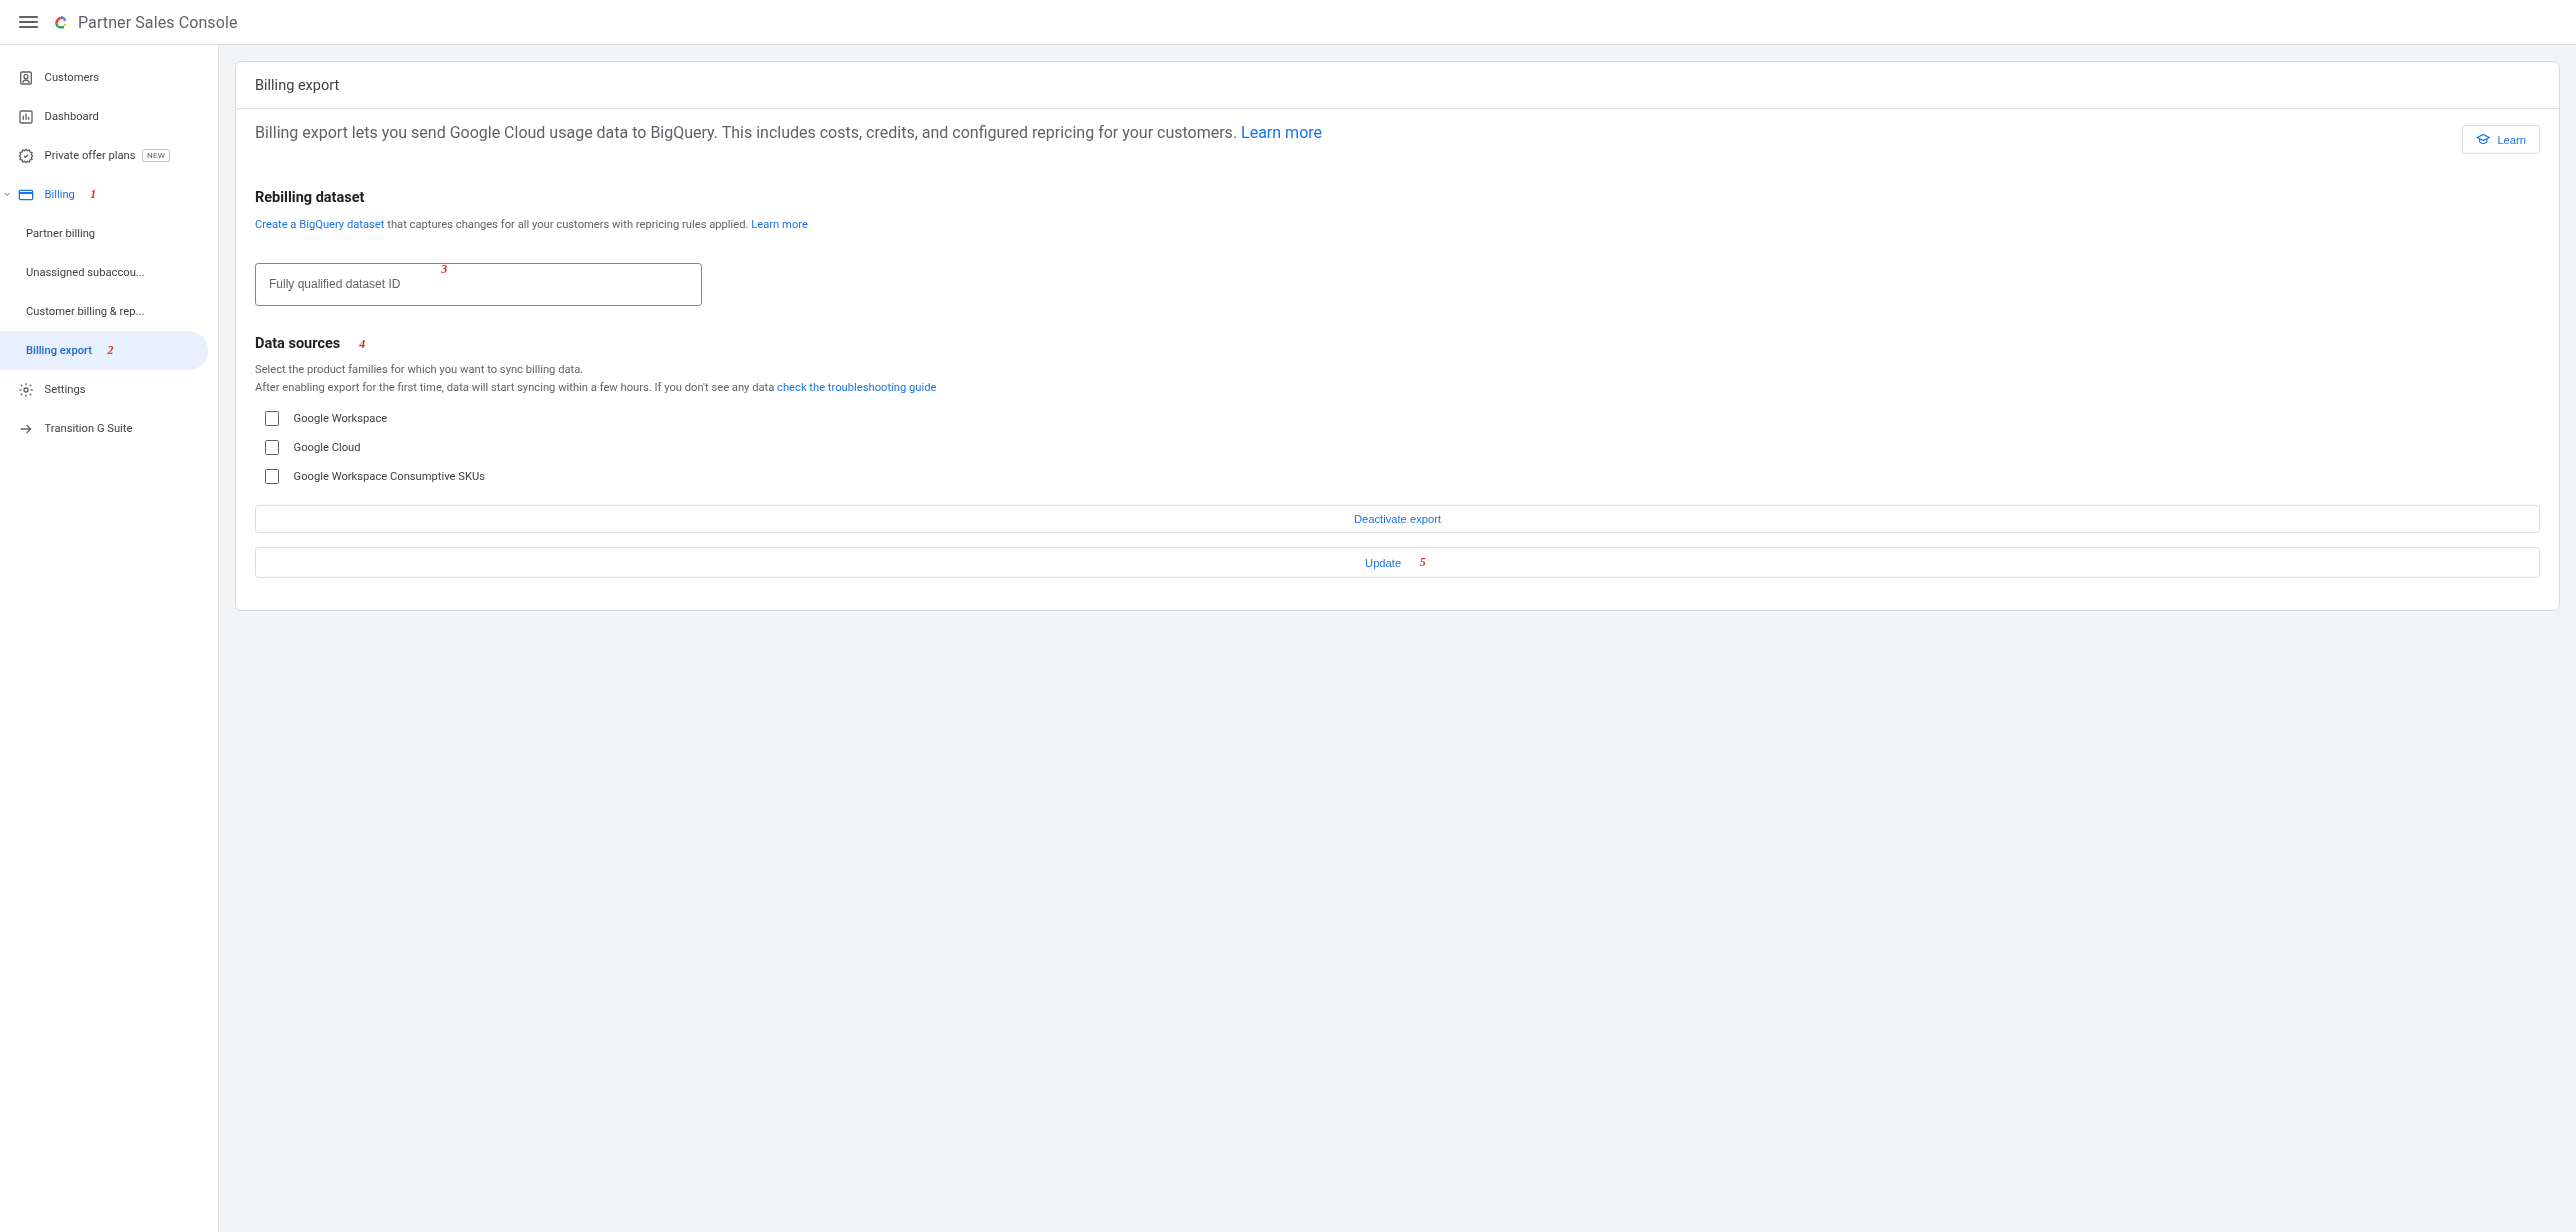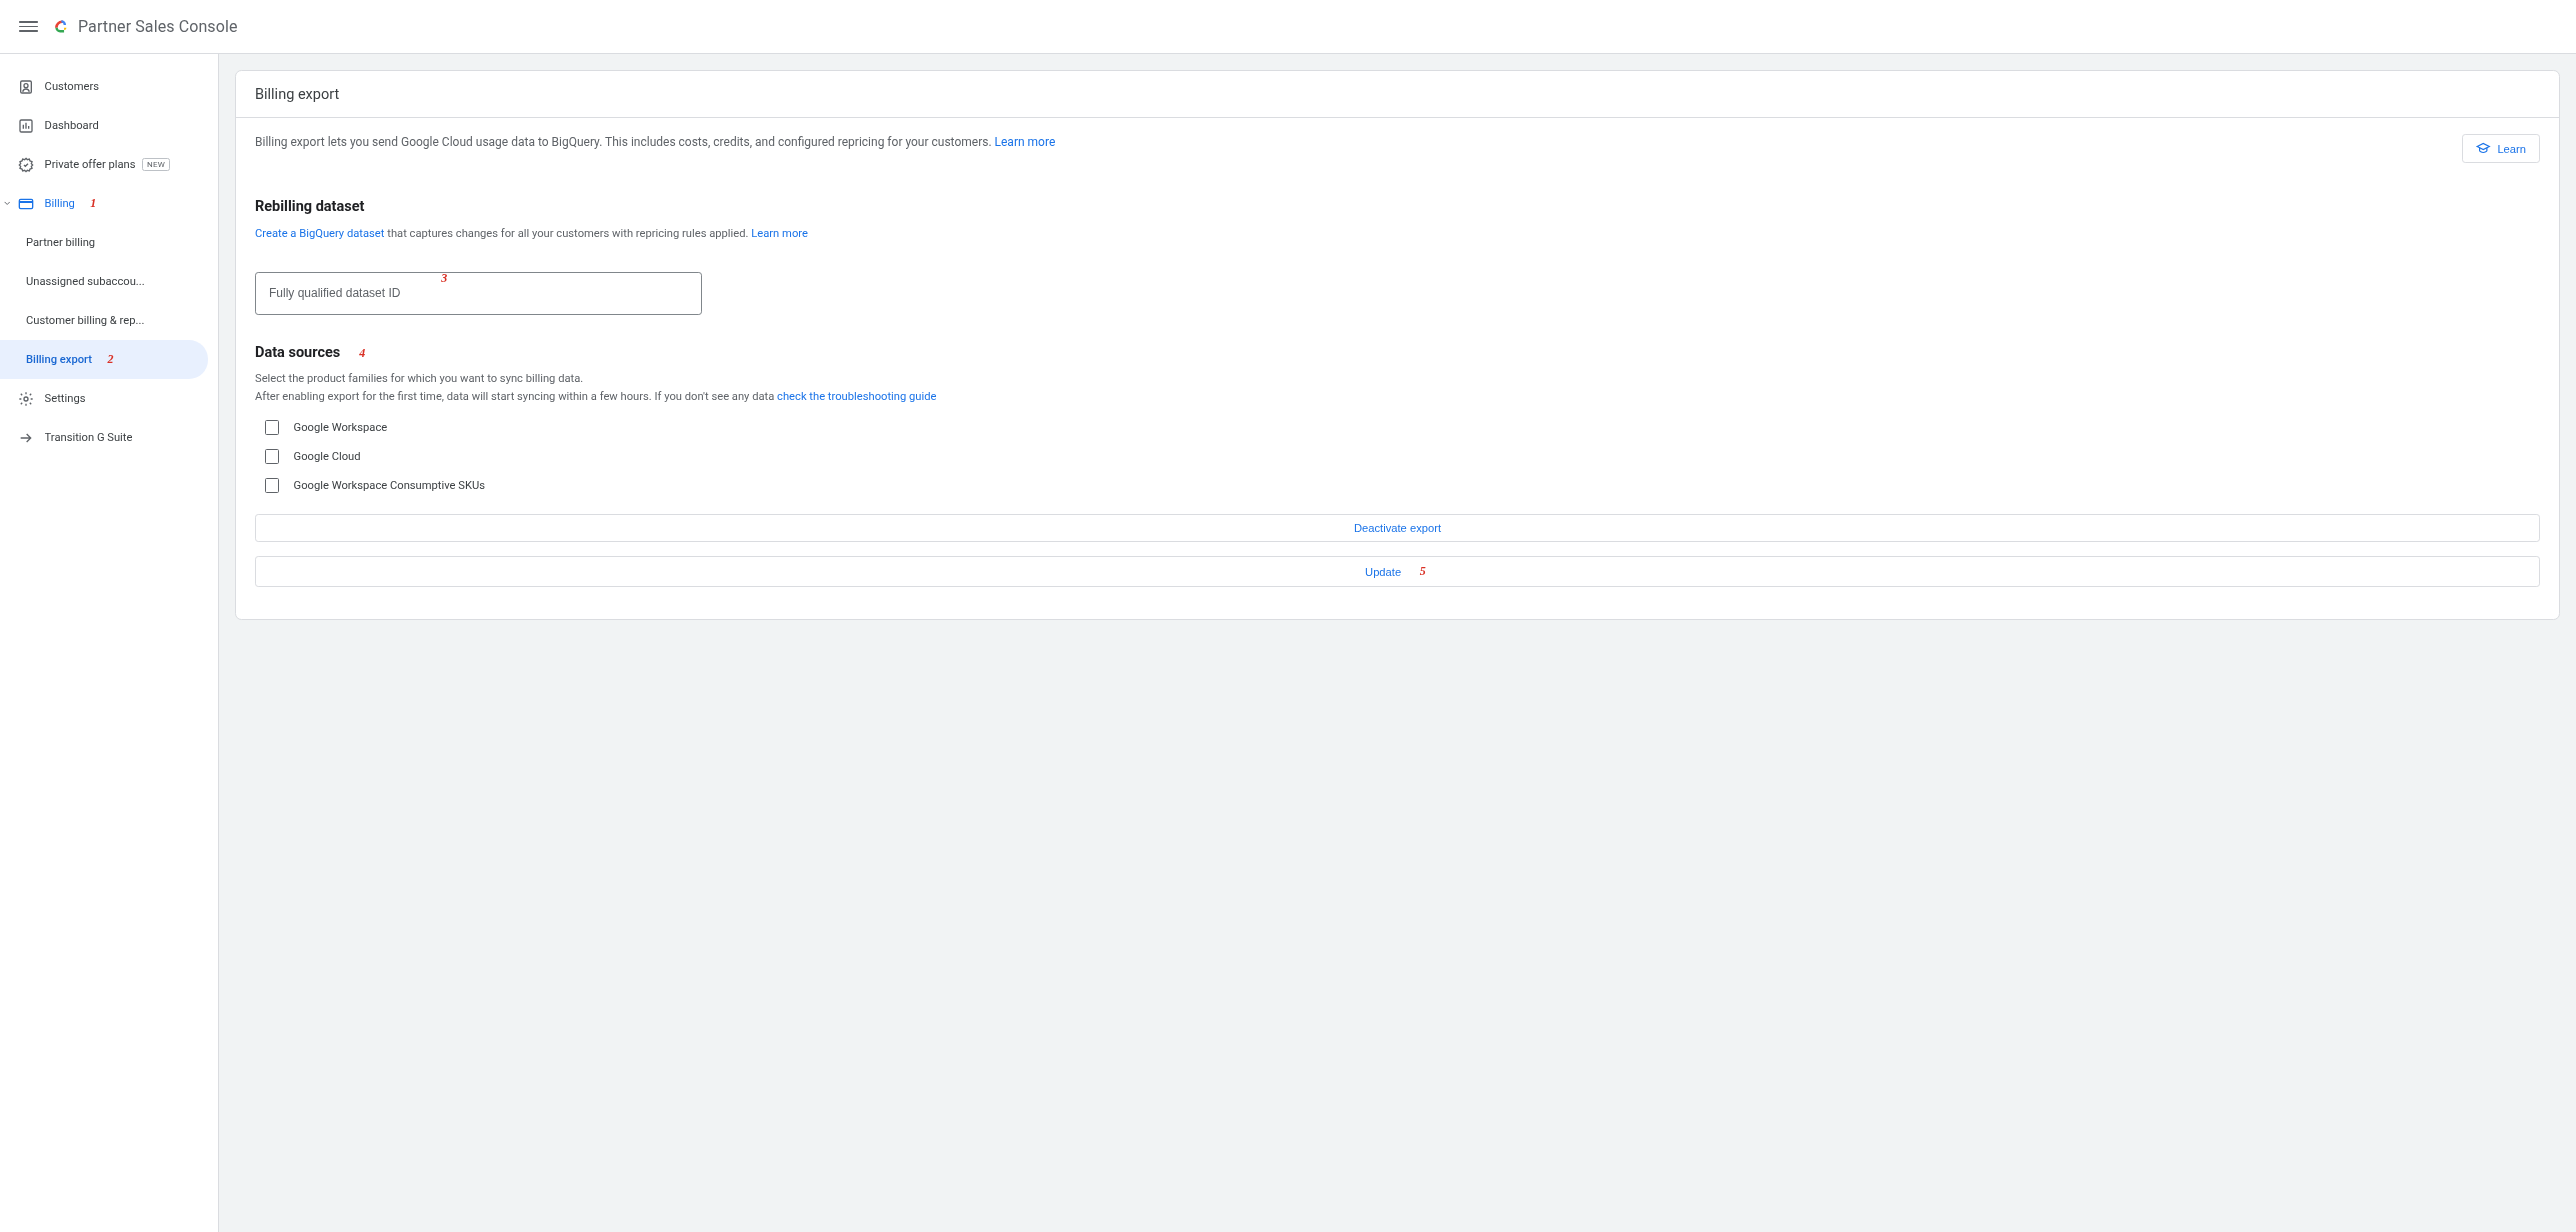--- a/index.html
+++ b/index.html
@@ -1,38 +1,38 @@
 <!DOCTYPE html>
 <html style="font-size:13px"><head>
 <meta charset="utf-8">
 <style>
 * { box-sizing: border-box; margin: 0; padding: 0; }
 body { font-family: "Google Sans", Roboto, Arial, sans-serif; font-size: 11.2px; color: #3c4043; background: #fff; }
-.topbar { height: 54px; display: flex; align-items: center; border-bottom: 0.8px solid #dadce0; padding: 0 9.6px; }
+.topbar { height: 45px; display: flex; align-items: center; border-bottom: 0.8px solid #dadce0; padding: 0 9.6px; }
 .hamburger { width: 19px; height: 19px; display: flex; flex-direction: column; justify-content: center; gap: 3.2px; cursor: pointer; padding: 9.6px; box-sizing: content-box; }
 .hamburger span { height: 1.6px; background: #5f6368; border-radius: 0.8px; }
 .logo-wrap { display: flex; align-items: center; gap: 8px; margin-left: 3.2px; }
 .logo { width: 19px; height: 19px; }
 .brand { font-size: 16px; color: #5f6368; letter-spacing: 0.1px; }
 .shell { display: flex; min-height: calc(100vh - 45px); }
 .sidebar { width: 219px; border-right: 0.8px solid #dadce0; padding-top: 13px; flex-shrink: 0; }
 .nav-item { display: flex; align-items: center; height: 39px; padding: 0 16px; cursor: pointer; color: #3c4043; font-size: 11.2px; border-radius: 0 19px 19px 0; margin-right: 9.6px; position: relative; }
 .nav-item .icon { width: 19px; height: 19px; margin-right: 9.6px; flex-shrink: 0; display:flex; align-items:center; justify-content:center; }
 .nav-item.sub { padding-left: 26px; font-size: 11.2px; color: #3c4043; }
 .nav-item.active-parent { color: #1a73e8; }
 .nav-item.active-sub { background: #e8f0fe; color: #1967d2; font-weight: 500; }
 .nav-item .label { white-space: nowrap; overflow: hidden; text-overflow: ellipsis; }
 .nav-item .badge-new { margin-left: 6.4px; font-size: 8px; border: 0.8px solid #bdc1c6; padding: 0.8px 4px; border-radius: 2.4px; color: #5f6368; letter-spacing: 0.3px; }
 .expand-caret { position: absolute; left: 3.2px; width: 8px; height: 8px; display:flex; align-items:center; justify-content:center; }
 .content-area { flex: 1; background: #f1f3f4; padding: 16px; }
 .card { background: #fff; border: 0.8px solid #dadce0; border-radius: 6.4px; overflow: hidden; }
 .card-header { padding: 14.5px 19px; border-bottom: 0.8px solid #dadce0; font-size: 14.5px; color: #3c4043; }
 .card-body { padding: 16px 19px 32px; position: relative; }
 .intro-row { display: flex; justify-content: space-between; align-items: flex-start; gap: 19px; }
-.intro-text { color: #5f6368; font-size: 12px; line-height: 16px; text-align: right; }
+.intro-text { color: #5f6368; font-size: 16px; line-height: 16px; text-align: right; }
 .link { color: #1a73e8; cursor: pointer; }
 .learn-btn { display: inline-flex; align-items: center; gap: 6.4px; border: 0.8px solid #dadce0; border-radius: 3.2px; padding: 6.4px 13px; color: #1a73e8; font-size: 11.2px; cursor: pointer; background: #fff; flex-shrink: 0; font-weight:400; }
 .section-h { font-size: 14.5px; color: #202124; margin-top: 29px; margin-bottom: 9.6px; }
 .section-h.first { margin-top: 35px; }
 .body-text { color: #5f6368; font-size: 11.2px; line-height: 17.7px; }
 .text-input { width: 447px; max-width: 100%; height: 43px; border: 0.8px solid #80868b; border-radius: 3.2px; padding: 0 13px; font-size: 12px; color: #5f6368; margin-top: 29px; outline: none; }
 .text-input::placeholder { color: #5f6368; }
 .checkbox-row { display: flex; align-items: center; gap: 14.5px; margin-top: 14.5px; padding-left: 9.6px; cursor: pointer; }
 .checkbox { width: 14.5px; height: 14.5px; border: 1.6px solid #5f6368; border-radius: 1.6px; flex-shrink: 0; }
 .action-row { display: flex; gap: 14.5px; margin-top: 21px; flex-direction: column; }

